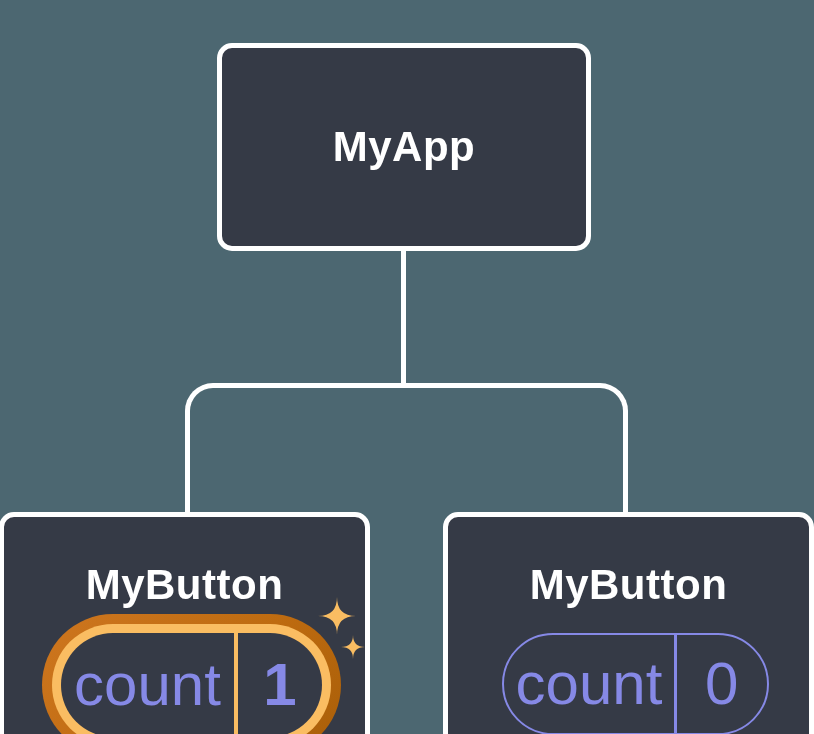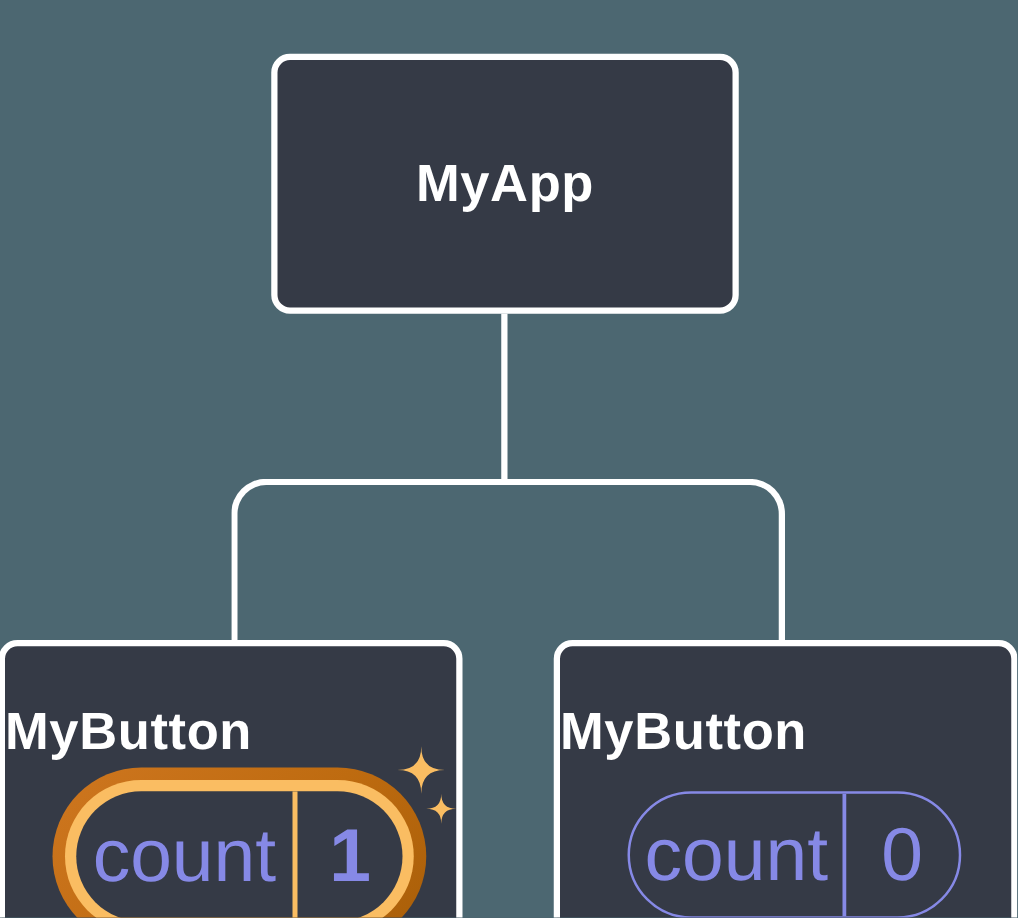--- a/index.html
+++ b/index.html
@@ -66,20 +66,21 @@
     font-size: 42px;
     font-weight: 700;
     letter-spacing: 0.5px;
     line-height: 1;
     white-space: nowrap;
   }
   .child-title {
     position: absolute;
     left: 0; right: 0;
     top: 42px;
+    text-align: center;
     line-height: 52px;
   }
   
   .pill-highlight {
     position: absolute;
     left: 38px; top: 97px;
     width: 299px; height: 142px;
     border-radius: 999px;
     padding: 10px;
     background: linear-gradient(135deg, #CE761F 0%, var(--highlight-orange-dark) 55%, #A85E08 100%);

